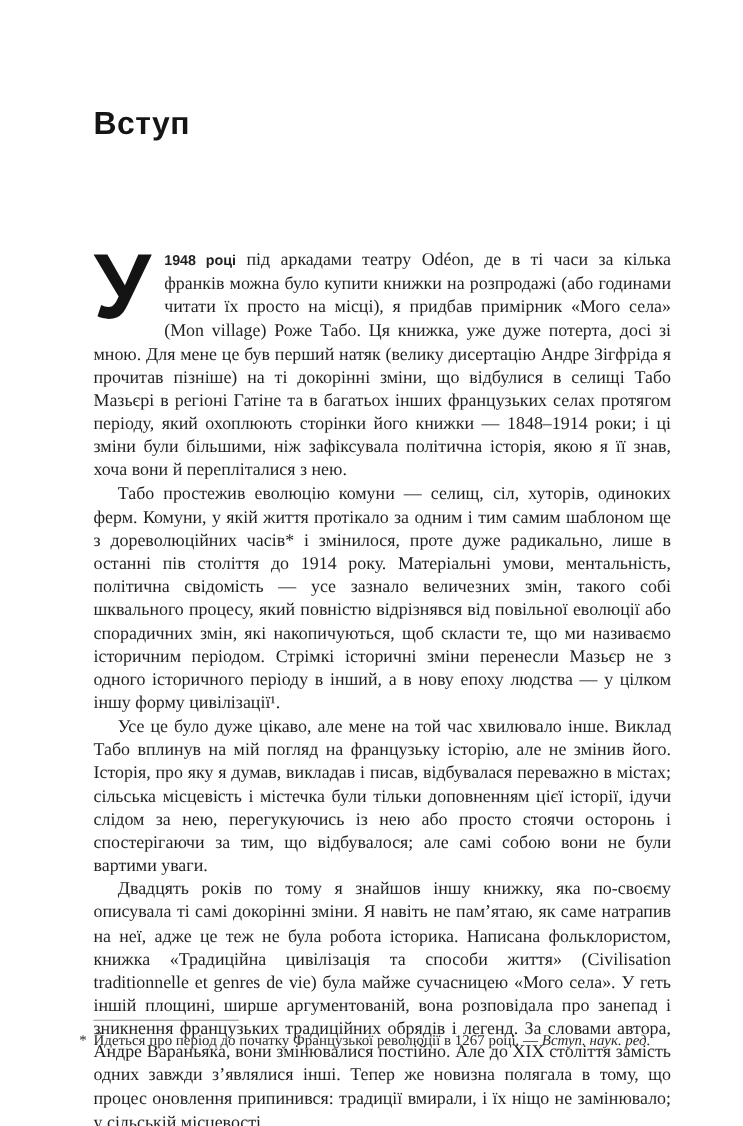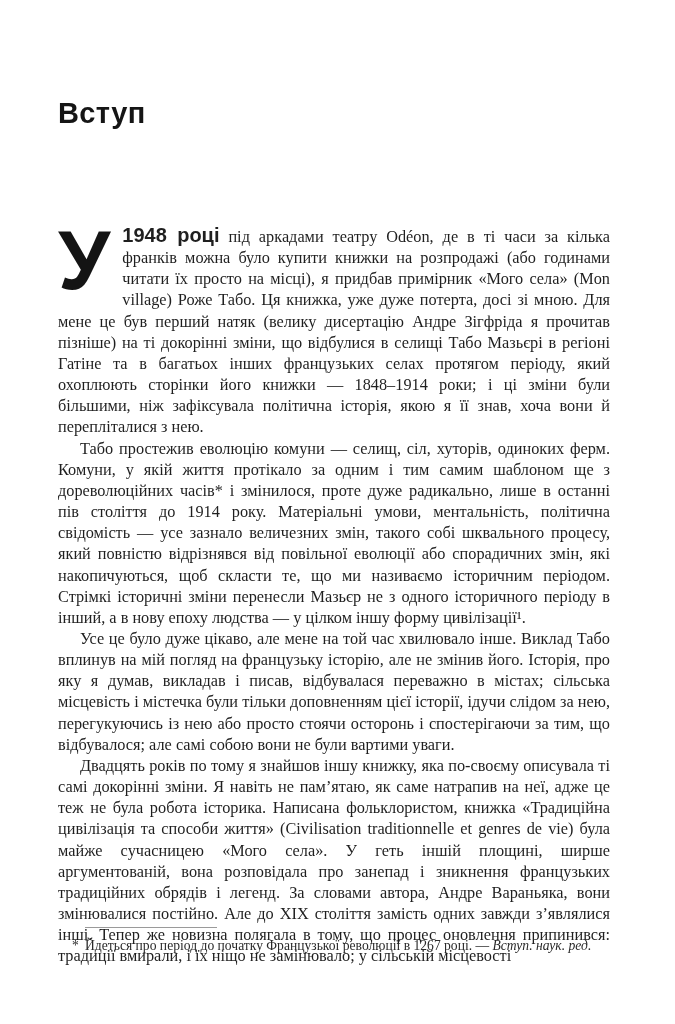--- a/index.html
+++ b/index.html
@@ -11,21 +11,21 @@
     width: 675px;
     height: 1024px;
     position: relative;
     overflow: hidden;
     font-family: "Liberation Serif", serif;
     color: #1f1f1f;
   }
   .page {
     position: absolute;
     inset: 0;
-    padding: 97px 65px 0 58px;
+    padding: 97px 65px 0 85px;
     box-sizing: border-box;
     background: #ffffff;
   }
   .chapter-title {
     font-family: "Liberation Sans", sans-serif;
     font-weight: 700;
     font-size: 29px;
     letter-spacing: 0.4px;
     margin: 0;
     color: #151515;
@@ -48,21 +48,21 @@
     font-family: "Liberation Sans", sans-serif;
     font-weight: 700;
     font-size: 84px;
     line-height: 63px;
     margin: 4px 12px 0 0;
     color: #141414;
   }
   .lead-bold {
     font-family: "Liberation Sans", sans-serif;
     font-weight: 700;
-    font-size: 20px;
+    font-size: 13px;
   }
   .footnote {
     position: absolute;
     left: 85px;
     right: 63px;
     top: 927px;
     font-size: 13.6px;
     line-height: 18px;
     color: #292929;
   }

